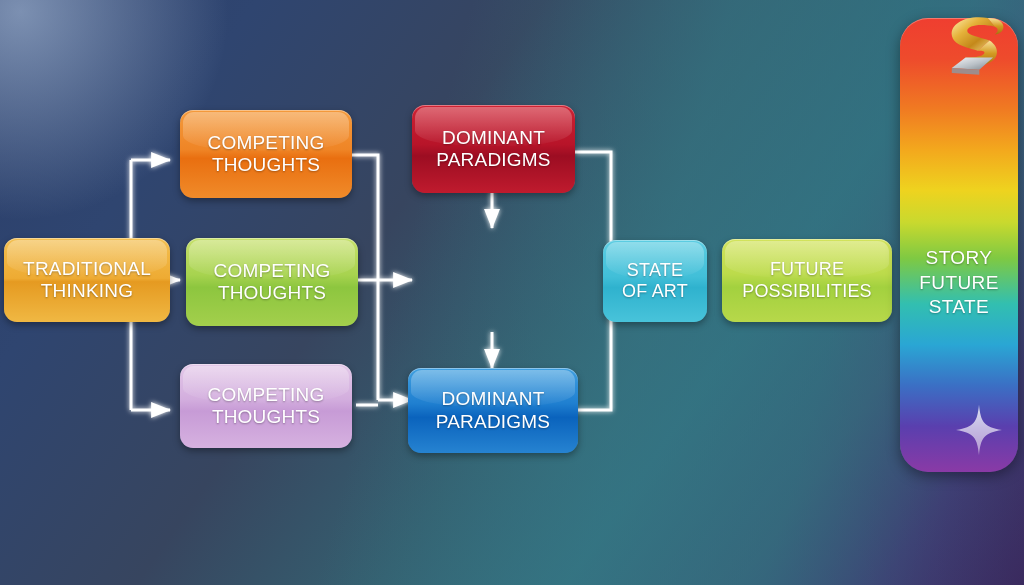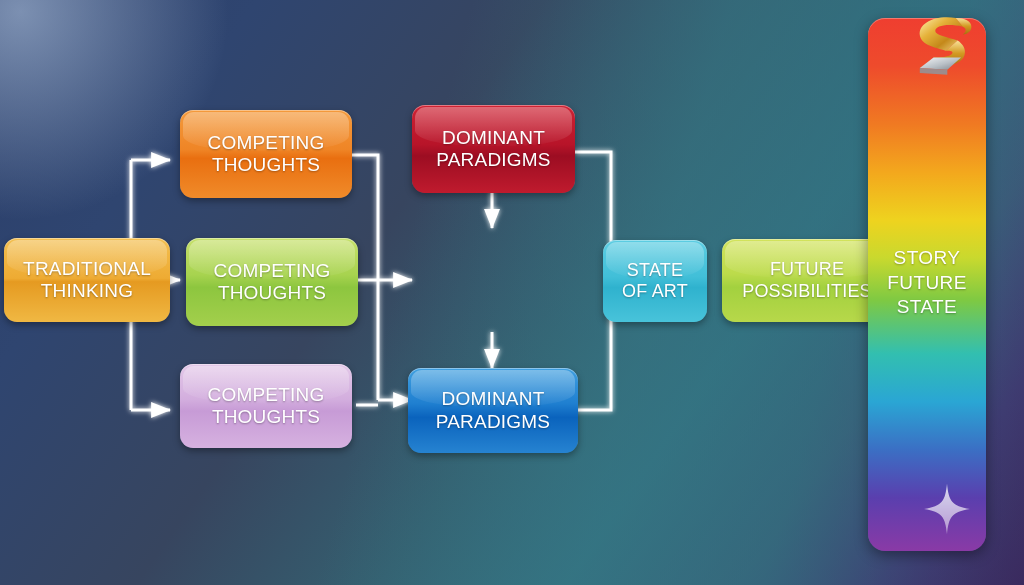--- a/index.html
+++ b/index.html
@@ -89,23 +89,23 @@
   .n-polarity {
     background: linear-gradient(to bottom,#e01f8c 0%,#d4187f 50%,#c51378 100%);
     border-radius: 0;
     font-weight: bold;
     box-shadow: 0 3px 7px rgba(0,0,0,0.30);
   }
 
   
   #story-panel {
     position: absolute;
-    left: 868px; top: 18px;
-    width: 118px; height: 533px;
-    border-radius: 17px;
+    left: 900px; top: 18px;
+    width: 118px; height: 454px;
+    border-radius: 28px;
     background: linear-gradient(to bottom,
       #ef3e30 0%,
       #ee4b2c 9%,
       #f07a22 20%,
       #f3a81d 29%,
       #eed31f 38%,
       #c9d92e 45%,
       #7ec943 53%,
       #32bfb0 63%,
       #2aa6d4 72%,

